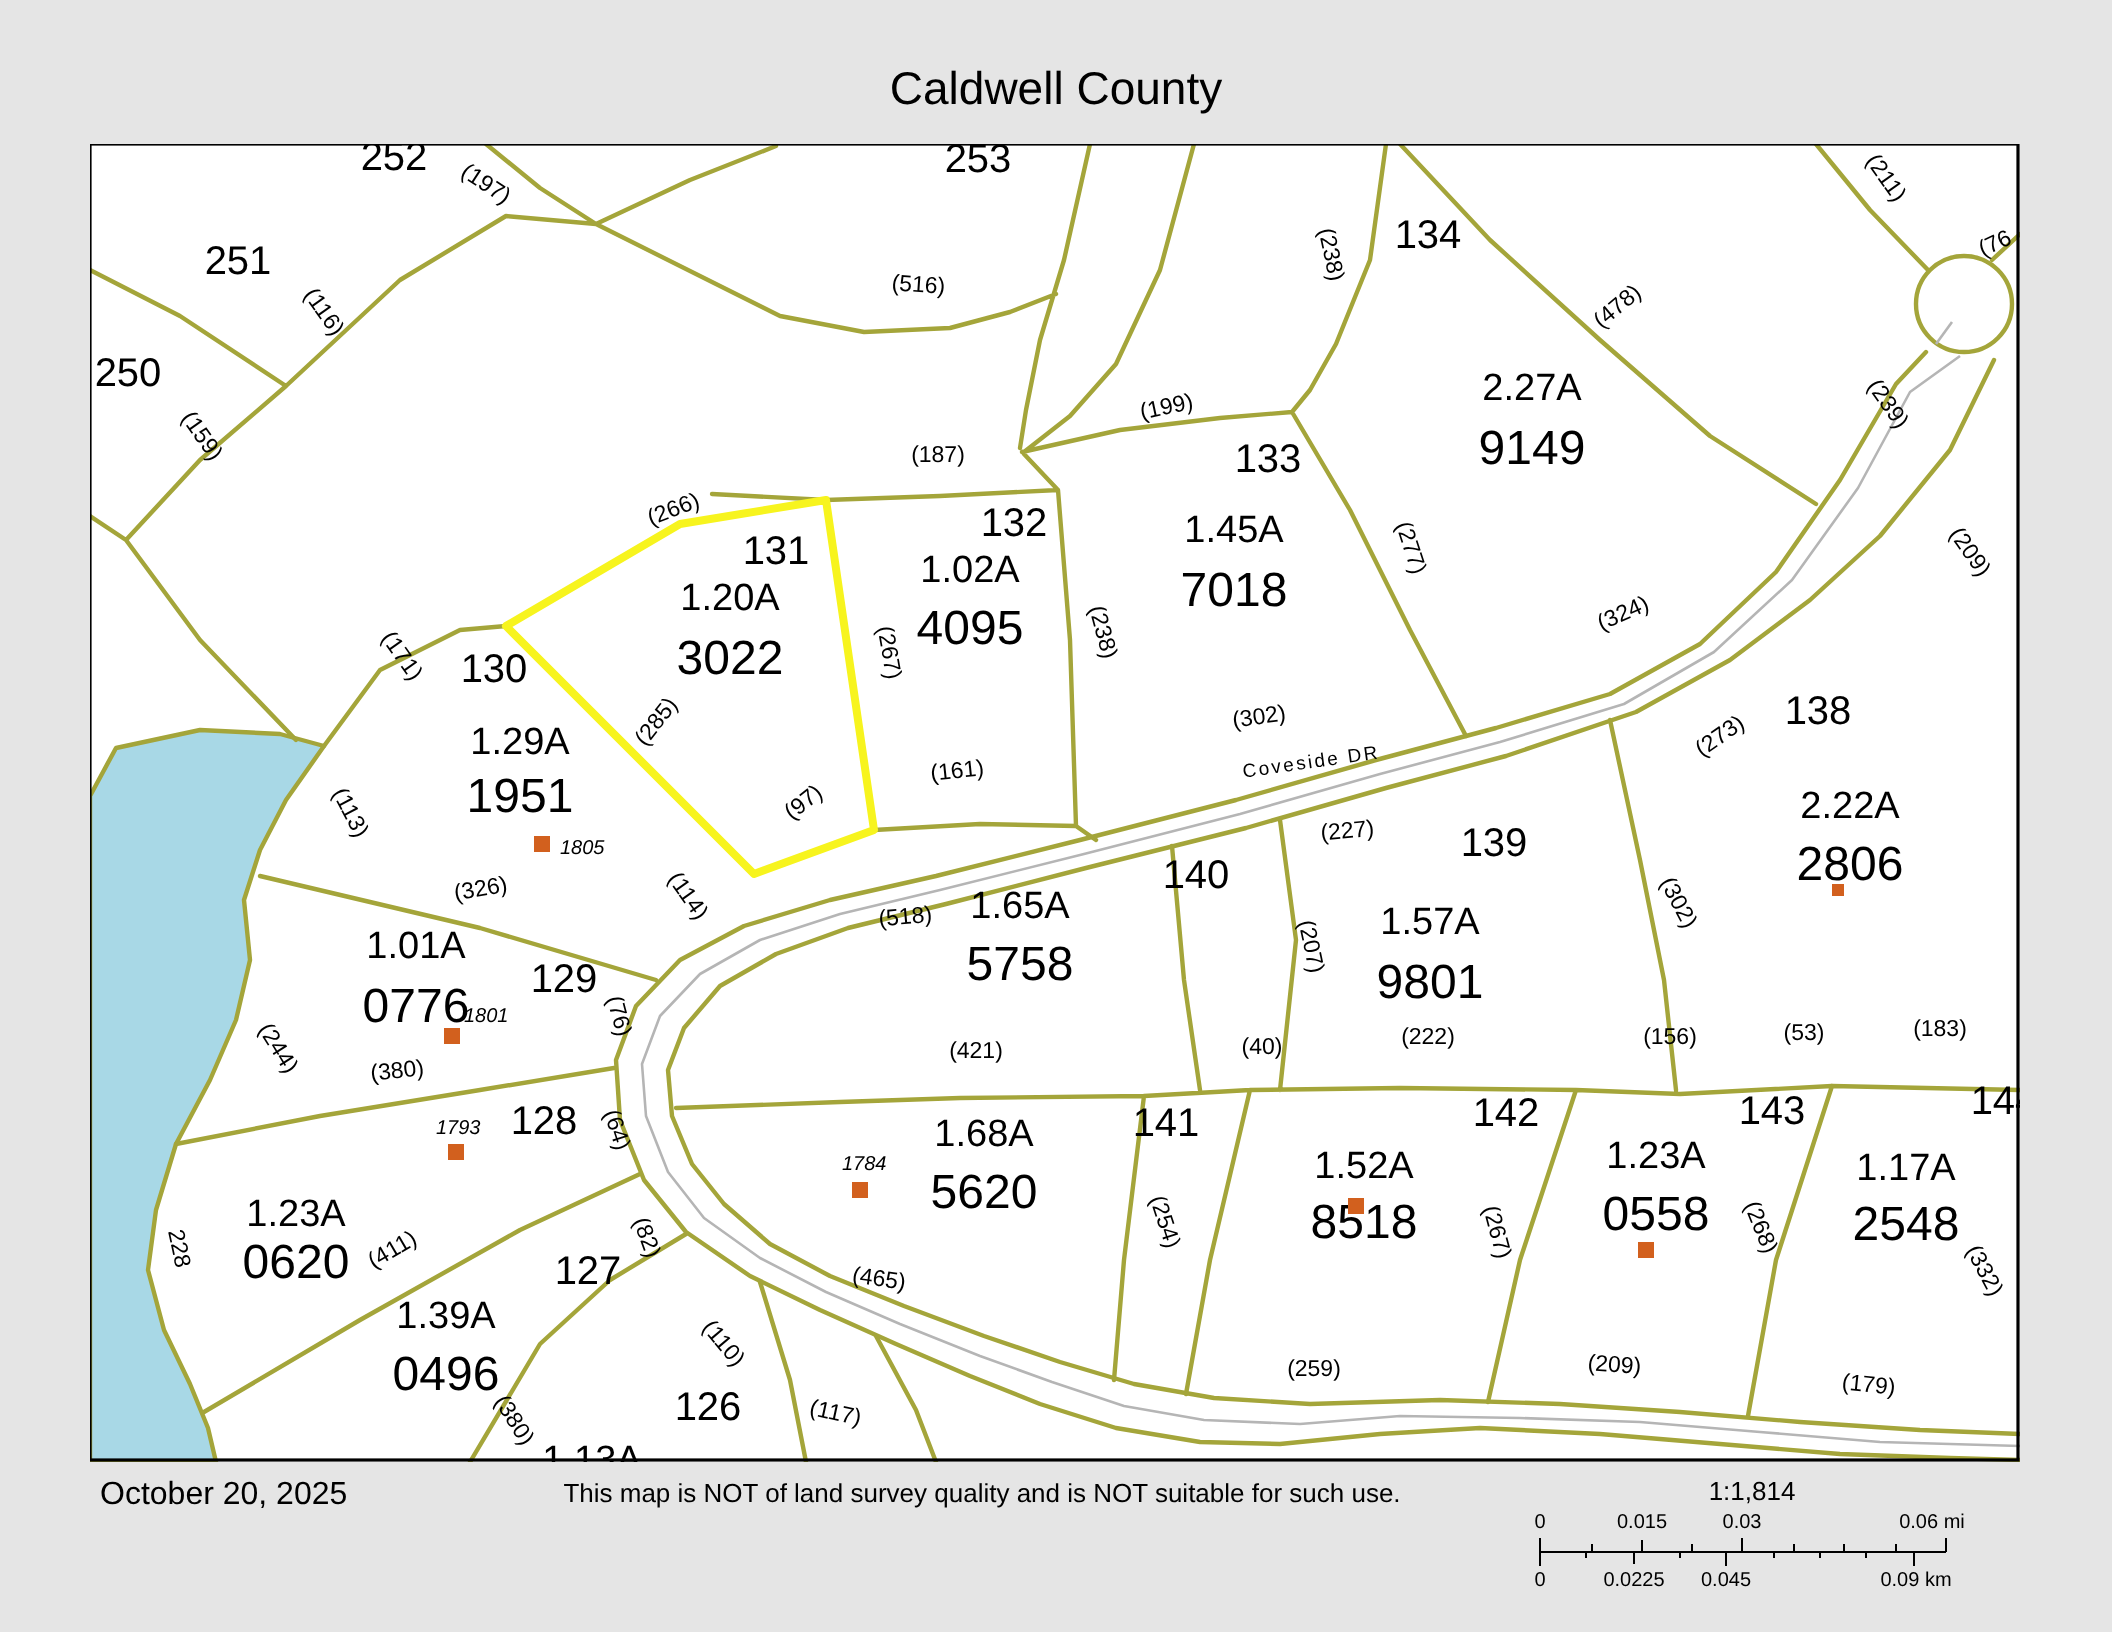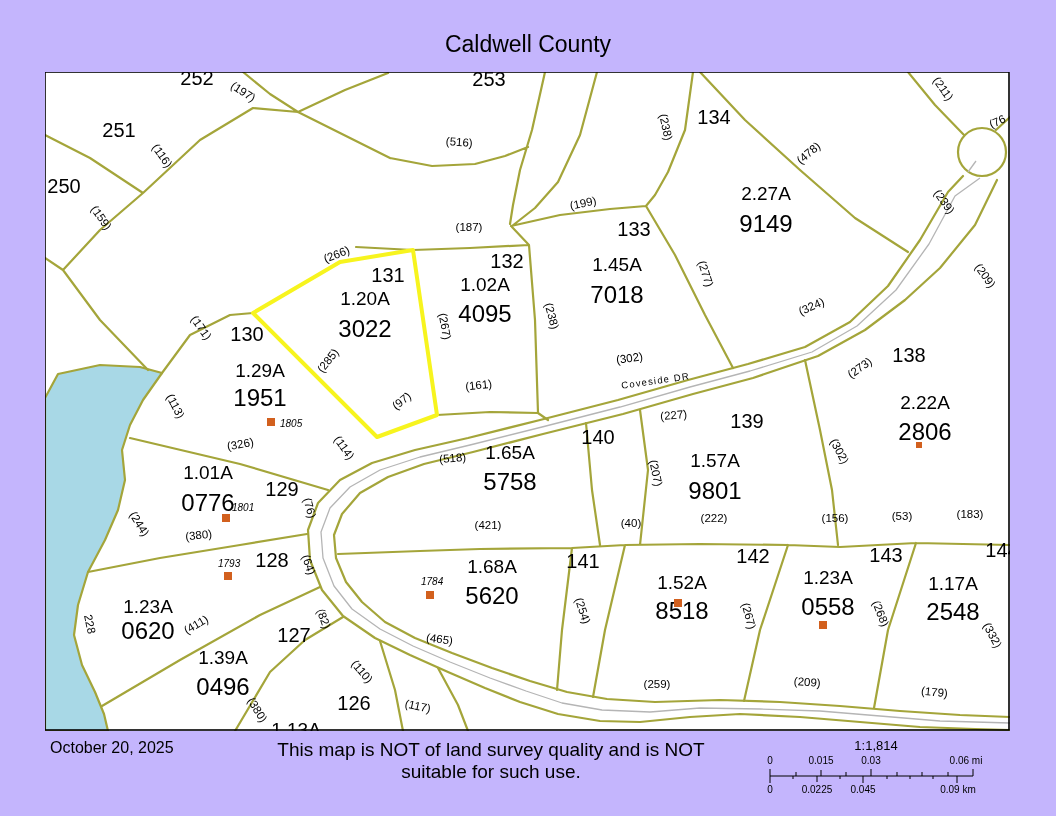--- a/index.html
+++ b/index.html
@@ -1,22 +1,22 @@
 <!DOCTYPE html>
 <html><head>
 <meta charset="utf-8">
 <style>
   html,body{margin:0;padding:0;background:#fff;}
-  .page{position:relative;width:1056px;height:816px;background:#c4b5fd;overflow:hidden;
+  .page{position:relative;width:1056px;height:816px;background:#e5e5e5;overflow:hidden;
         font-family:"Liberation Sans",sans-serif;color:#000;}
   .title{position:absolute;top:31px;left:0;width:100%;text-align:center;font-size:23px;}
   svg.map{position:absolute;left:45px;top:72px;}
   svg.scalebar{position:absolute;left:740px;top:735px;}
   .footer-date{position:absolute;left:50px;top:739px;font-size:16px;}
-  .footer-disclaimer{position:absolute;left:275px;top:739px;width:432px;text-align:center;font-size:19px;}
+  .footer-disclaimer{position:absolute;left:275px;top:739px;width:432px;text-align:center;font-size:13px;}
   
   text{font-family:"Liberation Sans",sans-serif;fill:#000;}
   .lot{font-size:20px;}
   .acre{font-size:19px;}
   .pid{font-size:24px;}
   .dim{font-size:11.5px;}
   .house{font-size:10px;font-style:italic;}
   .roadname{font-size:9.5px;letter-spacing:1.2px;}
   .ratio{font-size:13px;}
   .bar{font-size:10px;}

